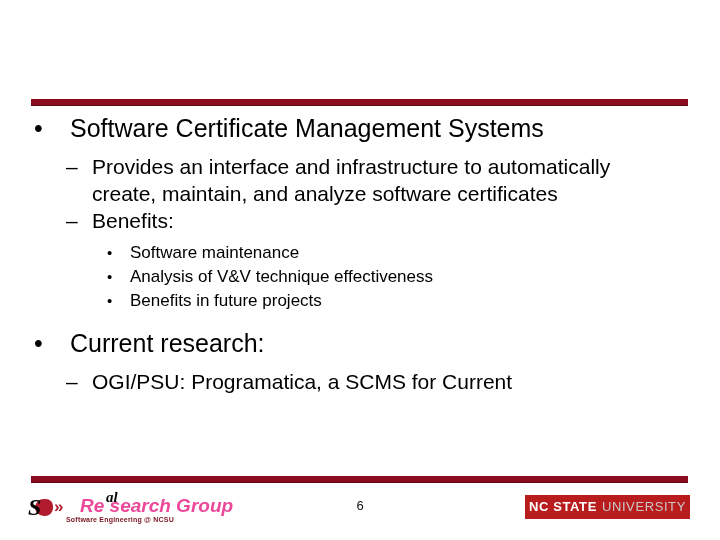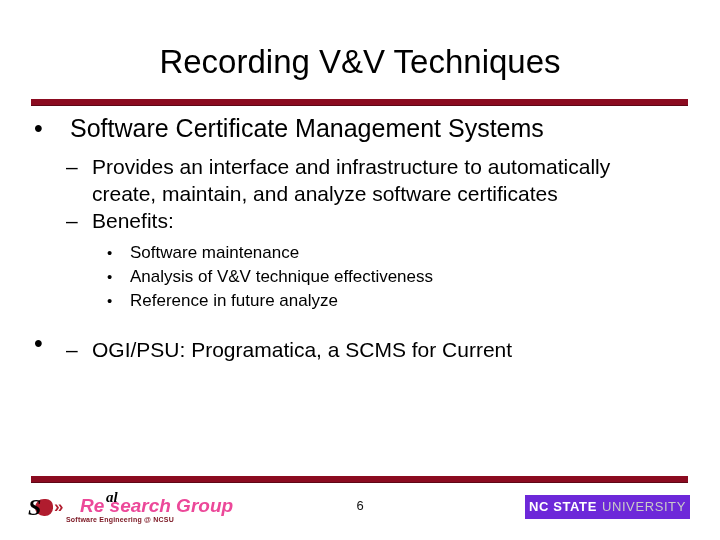--- a/index.html
+++ b/index.html
@@ -198,21 +198,21 @@
     white-space: nowrap;
   }
 
   
   .logo-ncsu {
     position: absolute;
     left: 525px;
     top: 495px;
     width: 165px;
     height: 24px;
-    background: #6d28d9;
+    background: #b91c1c;
     display: flex;
     align-items: center;
     justify-content: center;
   }
   .ncsu-bold {
     font-size: 13px;
     line-height: 14px;
     font-weight: bold;
     color: #ffffff;
     letter-spacing: 0.6px;
@@ -224,21 +224,20 @@
     color: #c9c9c9;
     letter-spacing: 0.6px;
     margin-left: 5px;
   }
 </style>
 </head>
 <body>
 
 <div class="slide">
 
-  <div class="slide-title">Recording V&amp;V Techniques</div>
 
   <div class="rule rule-top"></div>
 
   <div class="body-area">
 
     <div class="lvl1">
       <span class="marker">•</span>
       <span>Software Certificate Management Systems</span>
     </div>
 
@@ -259,27 +258,28 @@
     <div class="lvl3">
       <span class="marker">•</span>
       <span>Software maintenance</span>
     </div>
     <div class="lvl3">
       <span class="marker">•</span>
       <span>Analysis of V&amp;V technique effectiveness</span>
     </div>
     <div class="lvl3">
       <span class="marker">•</span>
-      <span>Reference in future analyze</span>
+      <span>Benefits in future projects</span>
     </div>
 
     <div class="gap-med"></div>
 
     <div class="lvl1">
       <span class="marker">•</span>
+      <span>Current research:</span>
     </div>
 
     <div class="gap-small"></div>
 
     <div class="lvl2">
       <span class="marker">–</span>
       <span>OGI/PSU: Programatica, a SCMS for Current</span>
     </div>
 
   </div>

